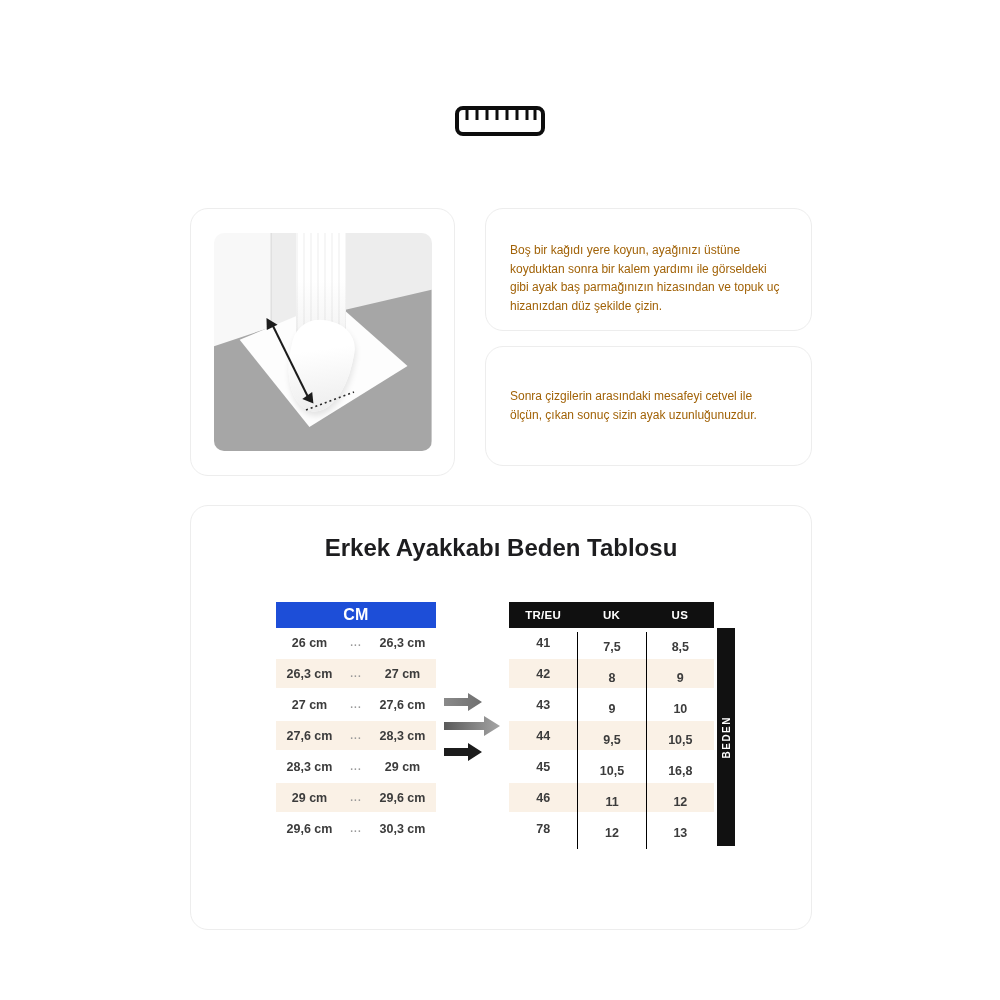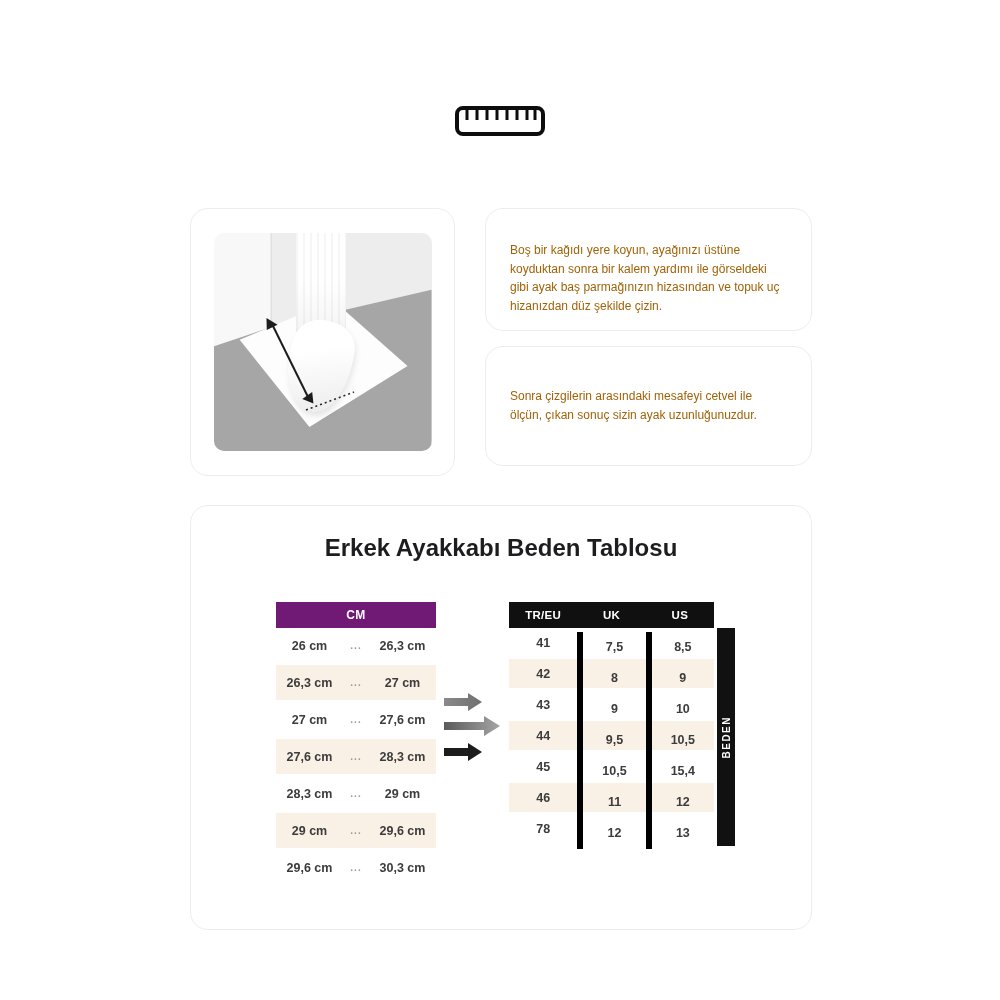--- a/index.html
+++ b/index.html
@@ -42,38 +42,38 @@
     border-radius:45% 45% 48% 52% / 30% 30% 60% 60%;
     box-shadow:2px 4px 6px rgba(0,0,0,0.10); }
   .photo svg.overlay { position:absolute; inset:0; }
 
   
   .size-card { position:absolute; left:190px; top:505px; width:622px; height:425px; }
   .size-title { text-align:center; padding-top:28px; font-size:24px; font-weight:700; color:#1d1d1f; }
 
   .tables-wrap { display:flex; margin-top:40px; padding-left:85px; align-items:flex-start; }
 
-  .thead { height:26px; background:#701a75; color:#fff; font-size:12px; font-weight:700;
+  .thead { height:26px; background:#1d4ed8; color:#fff; font-size:16px; font-weight:700;
     display:flex; align-items:center; justify-content:center; letter-spacing:0.4px; }
   .cm-table { width:160px; }
-  .cm-row { height:37px; display:grid; grid-template-columns:1fr 26px 1fr; align-items:center;
+  .cm-row { height:31px; display:grid; grid-template-columns:1fr 26px 1fr; align-items:center;
     text-align:center; font-size:12.5px; font-weight:600; color:#3c3c3c; border-bottom:2px solid #ffffff; }
   .cm-row span:nth-child(2) { font-size:10px; color:#9a9a9a; letter-spacing:1px; }
   .alt { background:#faf1e6; }
 
   .arrows-box { width:73px; align-self:stretch; position:relative; }
   .arrows-box svg { position:absolute; left:6px; top:88px; }
 
   .eu-table { width:205px; }
   .eu-head { height:26px; background:#101010; color:#fff; font-size:11.5px; font-weight:700;
     display:grid; grid-template-columns:repeat(3,1fr); align-items:center; text-align:center;
     letter-spacing:0.3px; }
   .eu-row { height:31px; display:grid; grid-template-columns:repeat(3,1fr); align-items:center;
     text-align:center; font-size:12.5px; font-weight:600; color:#3c3c3c; border-bottom:2px solid #ffffff; }
-  .eu-row span + span { border-left:6px solid #000000; height:31px; line-height:31px; }
+  .eu-row span + span { border-left:1px solid #000000; height:31px; line-height:31px; }
   .eu-row span { height:39px; line-height:31px; }
 
   .beden-bar { width:18px; height:218px; margin-top:26px; margin-left:3px; background:#111;
     display:flex; align-items:center; justify-content:center; }
   .beden-bar .v-label { writing-mode:vertical-rl; transform:rotate(180deg);
     color:#fff; font-size:10px; font-weight:700; letter-spacing:1.5px; }
 </style>
 </head>
 <body>
 
@@ -209,21 +209,21 @@
               <span>10</span>
             </div>
             <div class="eu-row alt">
               <span>44</span>
               <span>9,5</span>
               <span>10,5</span>
             </div>
             <div class="eu-row">
               <span>45</span>
               <span>10,5</span>
-              <span>15,4</span>
+              <span>16,8</span>
             </div>
             <div class="eu-row alt">
               <span>46</span>
               <span>11</span>
               <span>12</span>
             </div>
             <div class="eu-row">
               <span>78</span>
               <span>12</span>
               <span>13</span>

